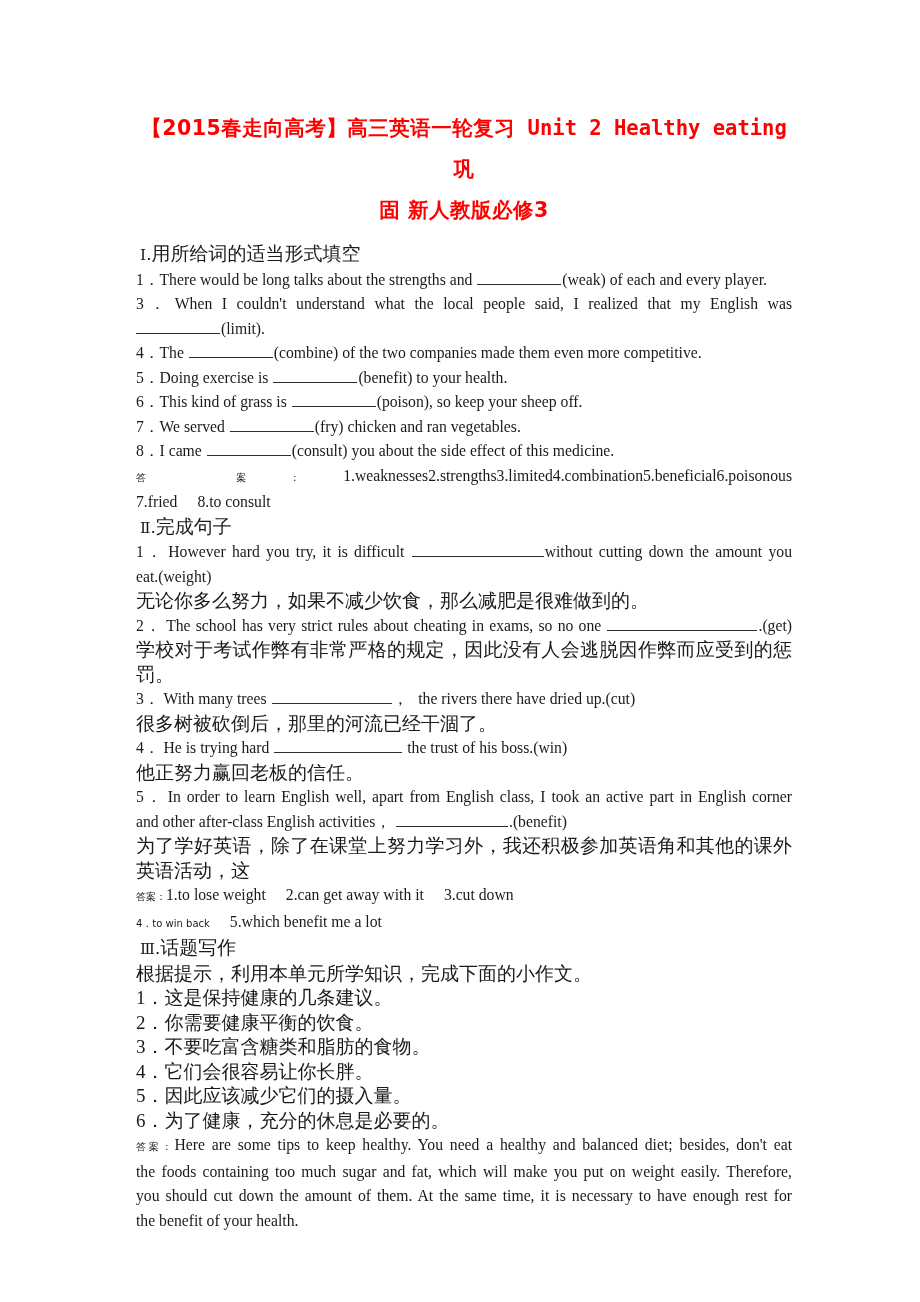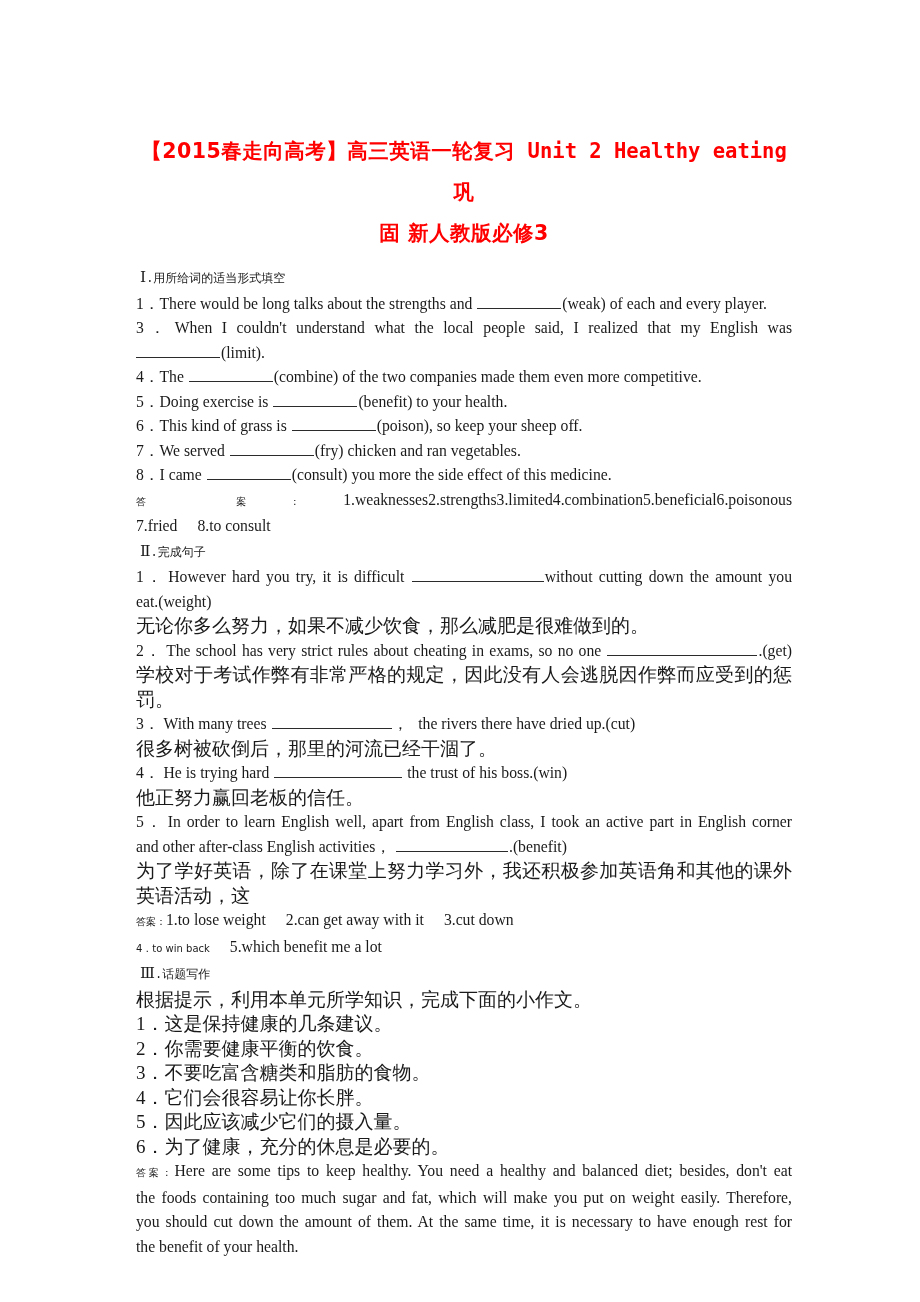--- a/index.html
+++ b/index.html
@@ -13,21 +13,20 @@
     font-family: "Liberation Serif", "DejaVu Serif", serif;
     color: #1a1a1a;
     -webkit-font-smoothing: antialiased;
   }
   .page {
     position: relative;
     width: 920px;
     height: 916px;
     box-sizing: border-box;
     padding: 108px 128px 0 136px;
-    margin-top: 23px;
   }
   .doc-title {
     font-family: "DejaVu Sans Mono", "Liberation Mono", monospace;
     color: #ff0000;
     font-size: 20.5px;
     font-weight: bold;
     line-height: 41px;
     text-align: center;
     letter-spacing: 0px;
     margin: 0 0 11px 0;
@@ -37,21 +36,21 @@
     font-weight: bold;
     letter-spacing: 0.5px;
   }
   .section-head {
     font-size: 15.5px;
     line-height: 24.5px;
     margin: 0;
     padding-left: 4px;
     white-space: nowrap;
   }
-  .section-head .cjk { font-family: Liberation Mono, monospace; font-size: 12px; }
+  .section-head .cjk { font-family: Liberation Sans, sans-serif; font-size: 19px; }
 
   p.line {
     font-size: 15.7px;
     line-height: 24.5px;
     margin: 0;
     text-align: justify;
     text-justify: inter-word;
     hyphens: none;
   }
   p.line.just-all {
@@ -113,21 +112,21 @@
   <p class="line"><span class="blank b84 nolead"></span><span>(limit).</span></p>
 
   <p class="line"><span class="num">4．</span><span>The</span> <span class="blank b84"></span><span>(combine) of the two companies made them even more competitive.</span></p>
 
   <p class="line"><span class="num">5．</span><span>Doing exercise is</span> <span class="blank b84"></span><span>(benefit) to your health.</span></p>
 
   <p class="line"><span class="num">6．</span><span>This kind of grass is</span> <span class="blank b84"></span><span>(poison), so keep your sheep off.</span></p>
 
   <p class="line"><span class="num">7．</span><span>We served</span> <span class="blank b84"></span><span>(fry) chicken and ran vegetables.</span></p>
 
-  <p class="line"><span class="num">8．</span><span>I came</span> <span class="blank b84"></span><span>(consult) you more the side effect of this medicine.</span></p>
+  <p class="line"><span class="num">8．</span><span>I came</span> <span class="blank b84"></span><span>(consult) you about the side effect of this medicine.</span></p>
 
   <p class="line mixed just-all"><span class="cjk">答 案：</span><span>1.weaknesses</span><span>2.strengths</span><span>3.limited</span><span>4.combination</span><span>5.beneficial</span><span>6.poisonous</span></p>
   <p class="line"><span>7.fried</span><span class="sp-l"></span><span>8.to consult</span></p>
 
   <div class="section-head"><span>Ⅱ</span><span class="cjk">.完成句子</span></div>
 
   <p class="line just-all"><span class="num">1．</span><span class="sp-s"></span><span>However hard you try, it is difficult</span> <span class="blank b132"></span><span>without cutting down the amount you</span></p>
   <p class="line"><span>eat.(weight)</span></p>
   <p class="cn">无论你多么努力，如果不减少饮食，那么减肥是很难做到的。</p>
 

